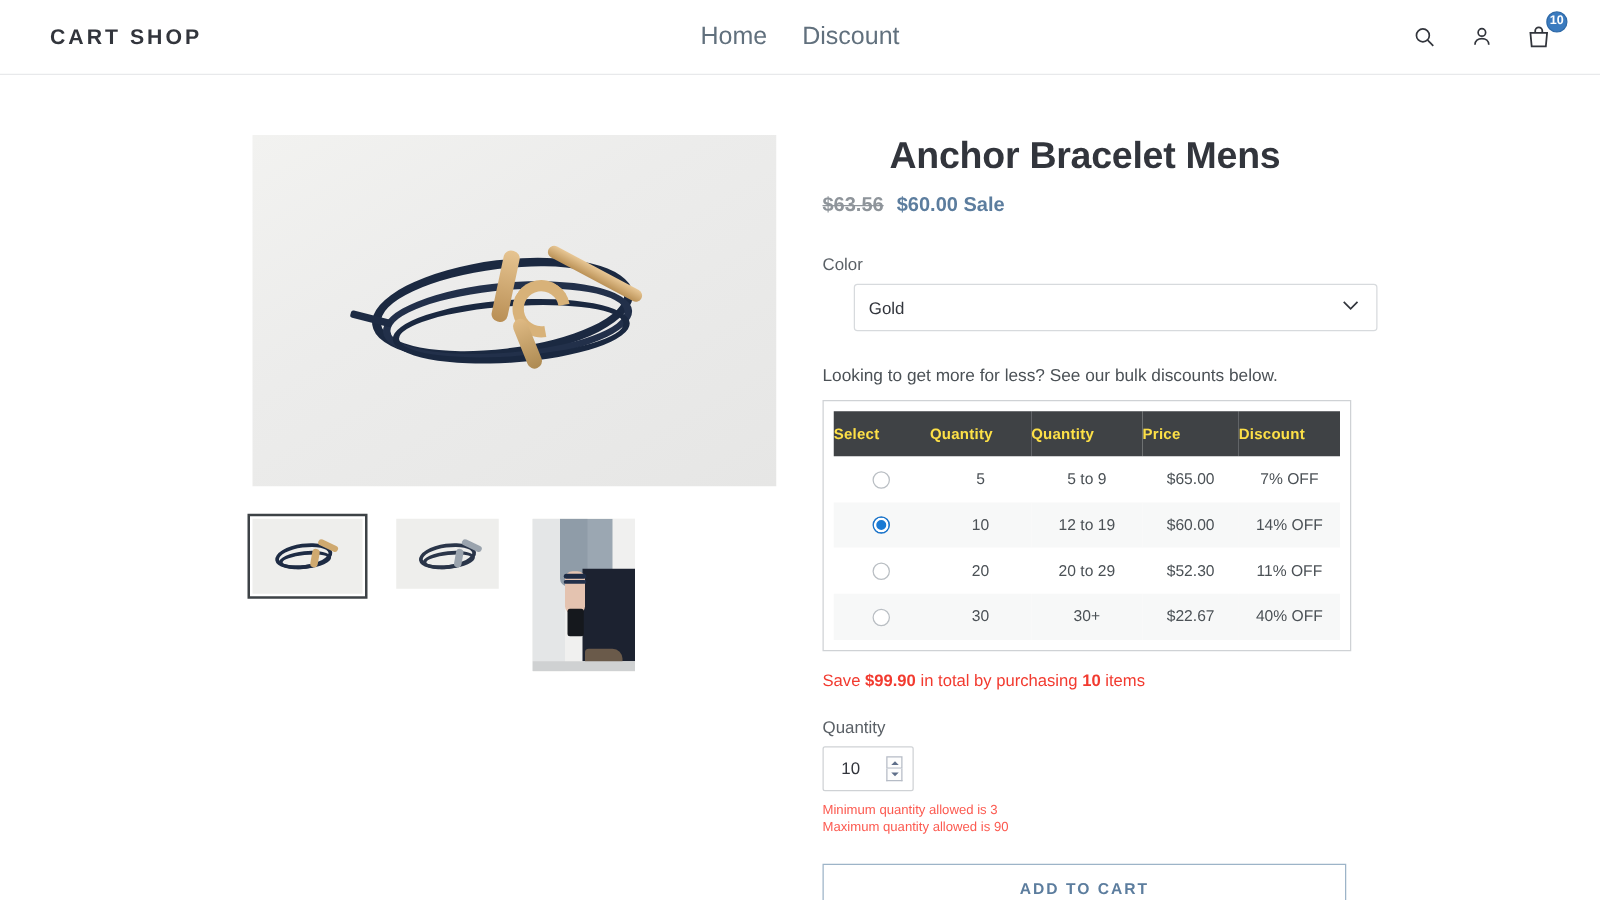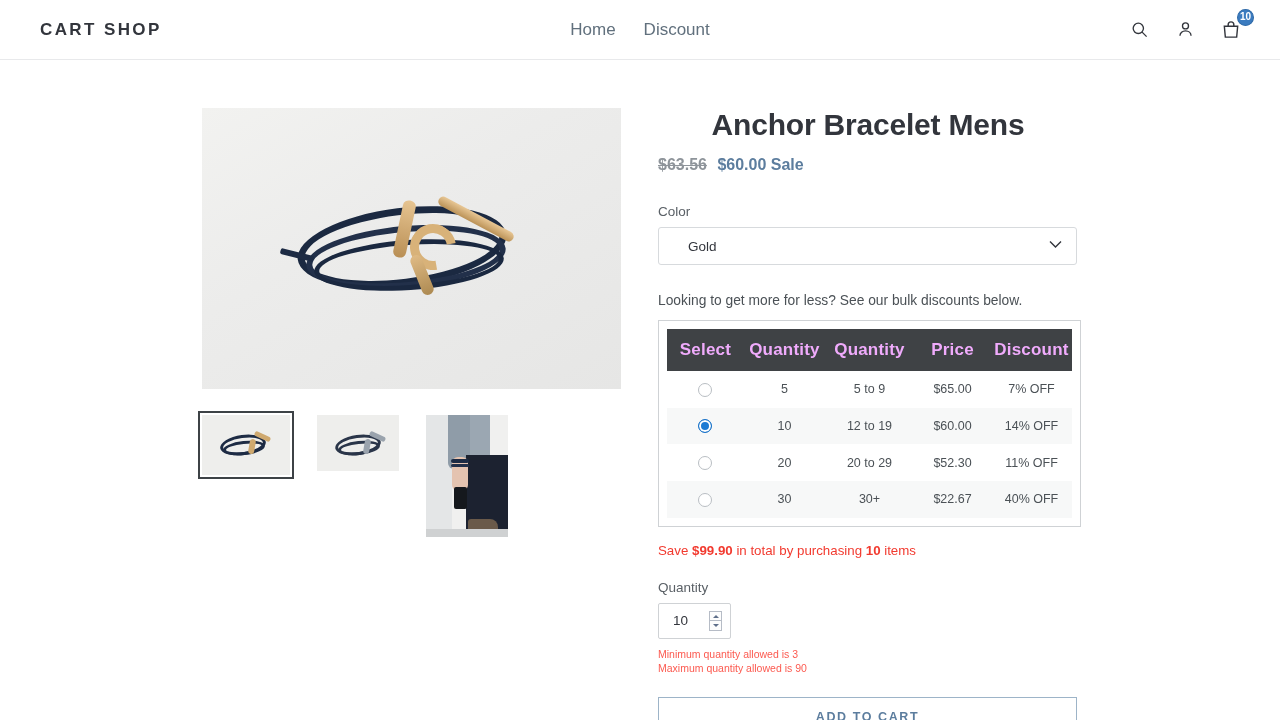--- a/index.html
+++ b/index.html
@@ -30,21 +30,21 @@
     white-space: nowrap;
   }
   .main-nav {
     position: absolute;
     left: 50%;
     transform: translateX(-50%);
     display: flex;
     gap: 28px;
   }
   .nav-link {
-    font-size: 17px;
+    font-size: 20px;
     color: #61707d;
     text-decoration: none;
     cursor: pointer;
   }
   .header-icons {
     position: absolute;
     right: 34px;
     display: flex;
     align-items: center;
     gap: 16px;
@@ -195,26 +195,27 @@
     color: #5a6066;
     margin-bottom: 8px;
   }
   .select-box {
     width: 419px; height: 38px;
     border: 1px solid #d7dadd;
     border-radius: 3px;
     background: #fff;
     display: flex;
     align-items: center;
-    padding: 0 22px;
+    padding: 0 4px;
     font-size: 13.5px;
     color: #32353c;
     position: relative;
     cursor: pointer;
     margin-bottom: 28px;
+    margin-left: 25px;
   }
   .select-value { padding-left: 7px; }
   .chev { position: absolute; right: 14px; top: 50%; transform: translateY(-60%); }
 
   .bulk-note {
     font-size: 13.8px;
     color: #4b5156;
     margin-bottom: 12px;
   }
 
@@ -222,25 +223,25 @@
   .table-wrap {
     width: 423px;
     border: 1px solid #cfd2d5;
     padding: 8px;
     background: #fff;
     margin-bottom: 16px;
   }
   table.bulk { width: 100%; border-collapse: collapse; table-layout: fixed; }
   table.bulk thead th {
     background: #3f4245;
-    color: #f0abfc;
-    font-size: 17px;
+    color: #fde047;
+    font-size: 12px;
     font-weight: 700;
     padding: 11px 0;
-    text-align: center;
+    text-align: left;
     letter-spacing: 0.2px;
   }
   table.bulk tbody td {
     font-size: 12.5px;
     color: #4b5156;
     text-align: center;
     padding: 11px 0;
   }
   table.bulk tbody tr.alt { background: #f7f8f8; }
   .radio {

